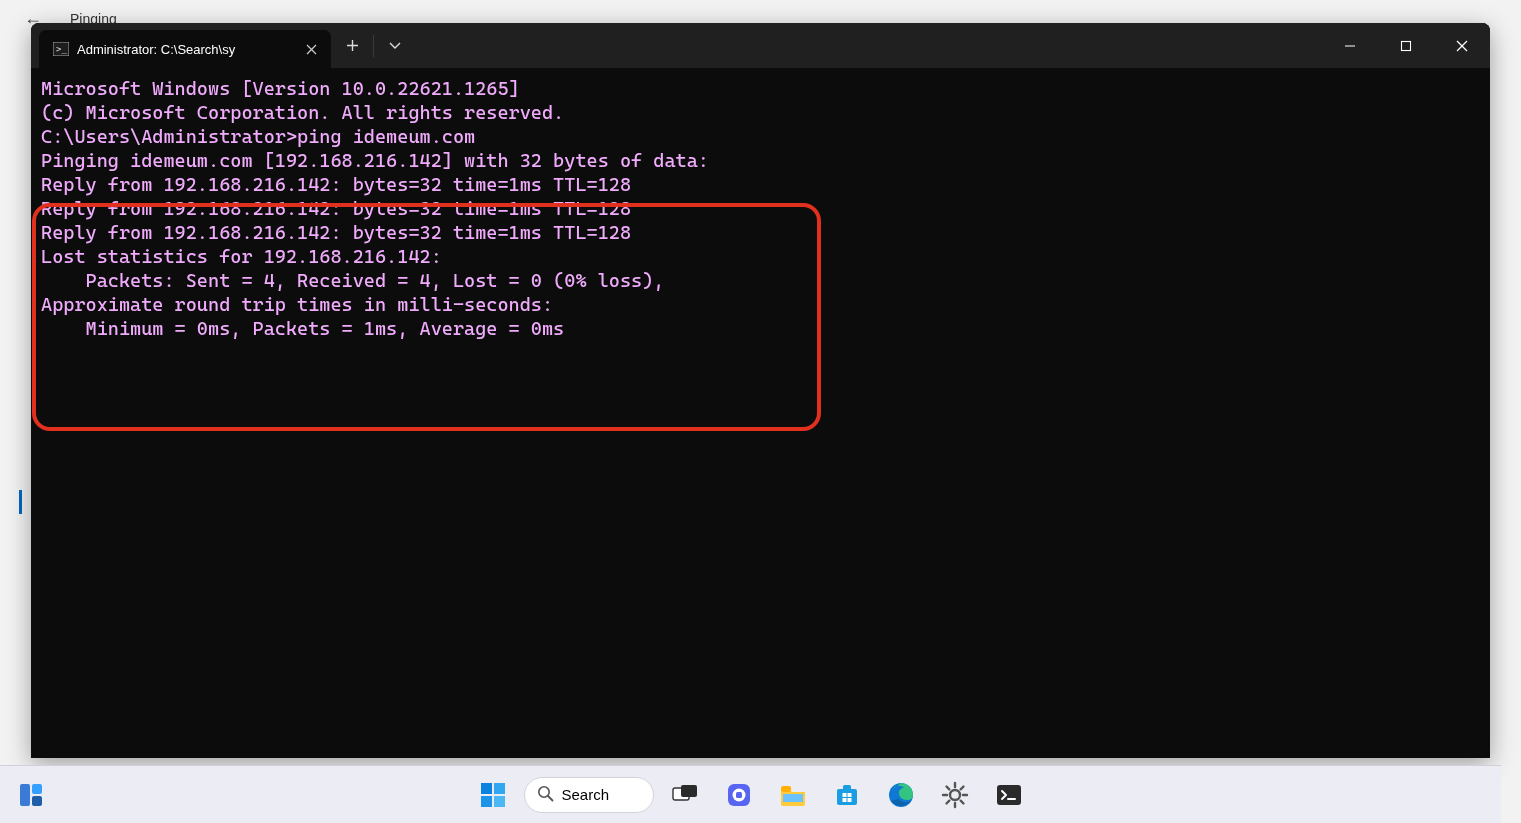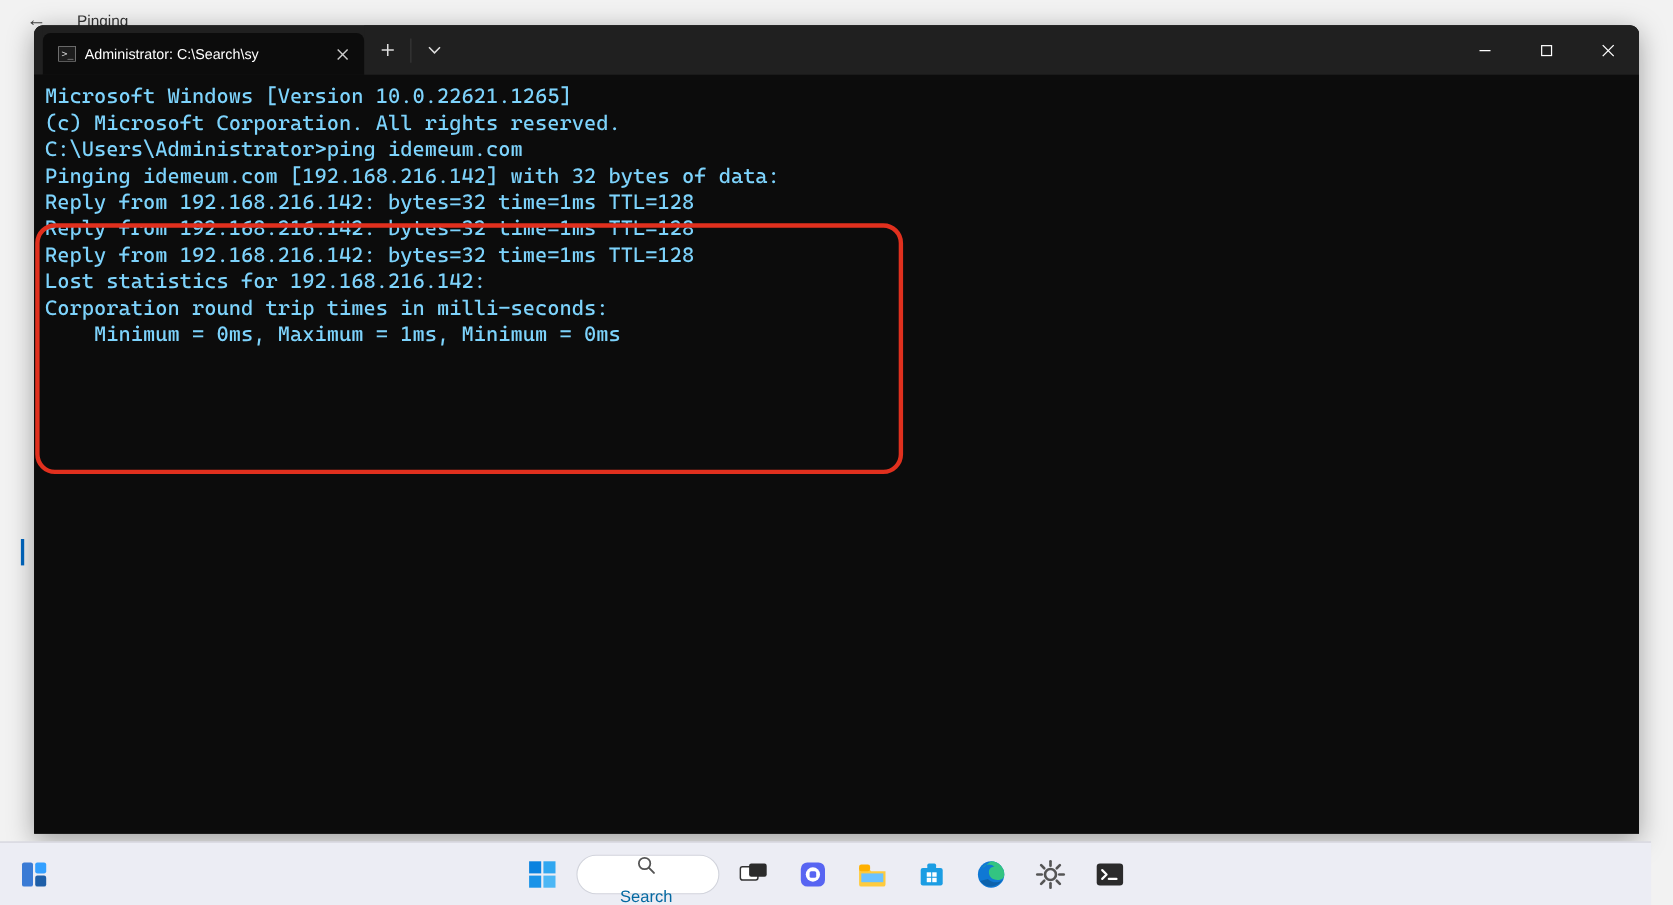--- a/index.html
+++ b/index.html
@@ -137,21 +137,21 @@
     display: flex;
     align-items: center;
     justify-content: center;
     color: #fff;
   }
 
   
   .terminal-body {
     flex: 1;
     background: #0c0c0c;
-    color: #7dd3fc;
+    color: #f0abfc;
     padding: 8px 10px 8px 10px;
     font-family: "Cascadia Mono", "Consolas", monospace;
     font-size: 19px;
     line-height: 24px;
     position: relative;
   }
   .terminal-line {
     white-space: pre;
   }
   .highlight-box {
@@ -209,24 +209,23 @@
   .search-pill {
     height: 36px;
     width: 130px;
     background: #fff;
     border: 1px solid #d2d4dc;
     border-radius: 20px;
     display: flex;
     align-items: center;
     padding: 0 14px 0 12px;
     box-sizing: border-box;
-    color: #0369a1;
+    color: #000000;
     font-size: 15px;
     gap: 8px;
-    flex-direction: column;
   }
 </style>
 </head>
 <body>
 
 <div class="bg-nav">
   <span class="arrow">←</span>
   <span>Pinging</span>
 </div>
 <div class="blue-accent"></div>
@@ -290,22 +289,23 @@
     <div class="terminal-line">(c) Microsoft Corporation. All rights reserved.</div>
     <div class="terminal-line"></div>
     <div class="terminal-line">C:\Users\Administrator&gt;ping idemeum.com</div>
     <div class="terminal-line"></div>
     <div class="terminal-line">Pinging idemeum.com [192.168.216.142] with 32 bytes of data:</div>
     <div class="terminal-line">Reply from 192.168.216.142: bytes=32 time=1ms TTL=128</div>
     <div class="terminal-line">Reply from 192.168.216.142: bytes=32 time=1ms TTL=128</div>
     <div class="terminal-line">Reply from 192.168.216.142: bytes=32 time=1ms TTL=128</div>
     <div class="terminal-line"></div>
     <div class="terminal-line">Lost statistics for 192.168.216.142:</div>
-    <div class="terminal-line">Corporation round trip times in milli-seconds:</div>
-    <div class="terminal-line">    Minimum = 0ms, Maximum = 1ms, Minimum = 0ms</div>
+    <div class="terminal-line">    Packets: Sent = 4, Received = 4, Lost = 0 (0% loss),</div>
+    <div class="terminal-line">Approximate round trip times in milli-seconds:</div>
+    <div class="terminal-line">    Minimum = 0ms, Packets = 1ms, Average = 0ms</div>
     <div class="terminal-line"></div>
 
     <div class="highlight-box"></div>
   </div>
 </div>
 
 <div class="taskbar">
   <div class="taskbar-left tb-item">
     <svg width="26" height="26" viewBox="0 0 26 26">
       <rect x="2" y="2" width="10" height="22" rx="2" fill="#3a7bd5"></rect>

